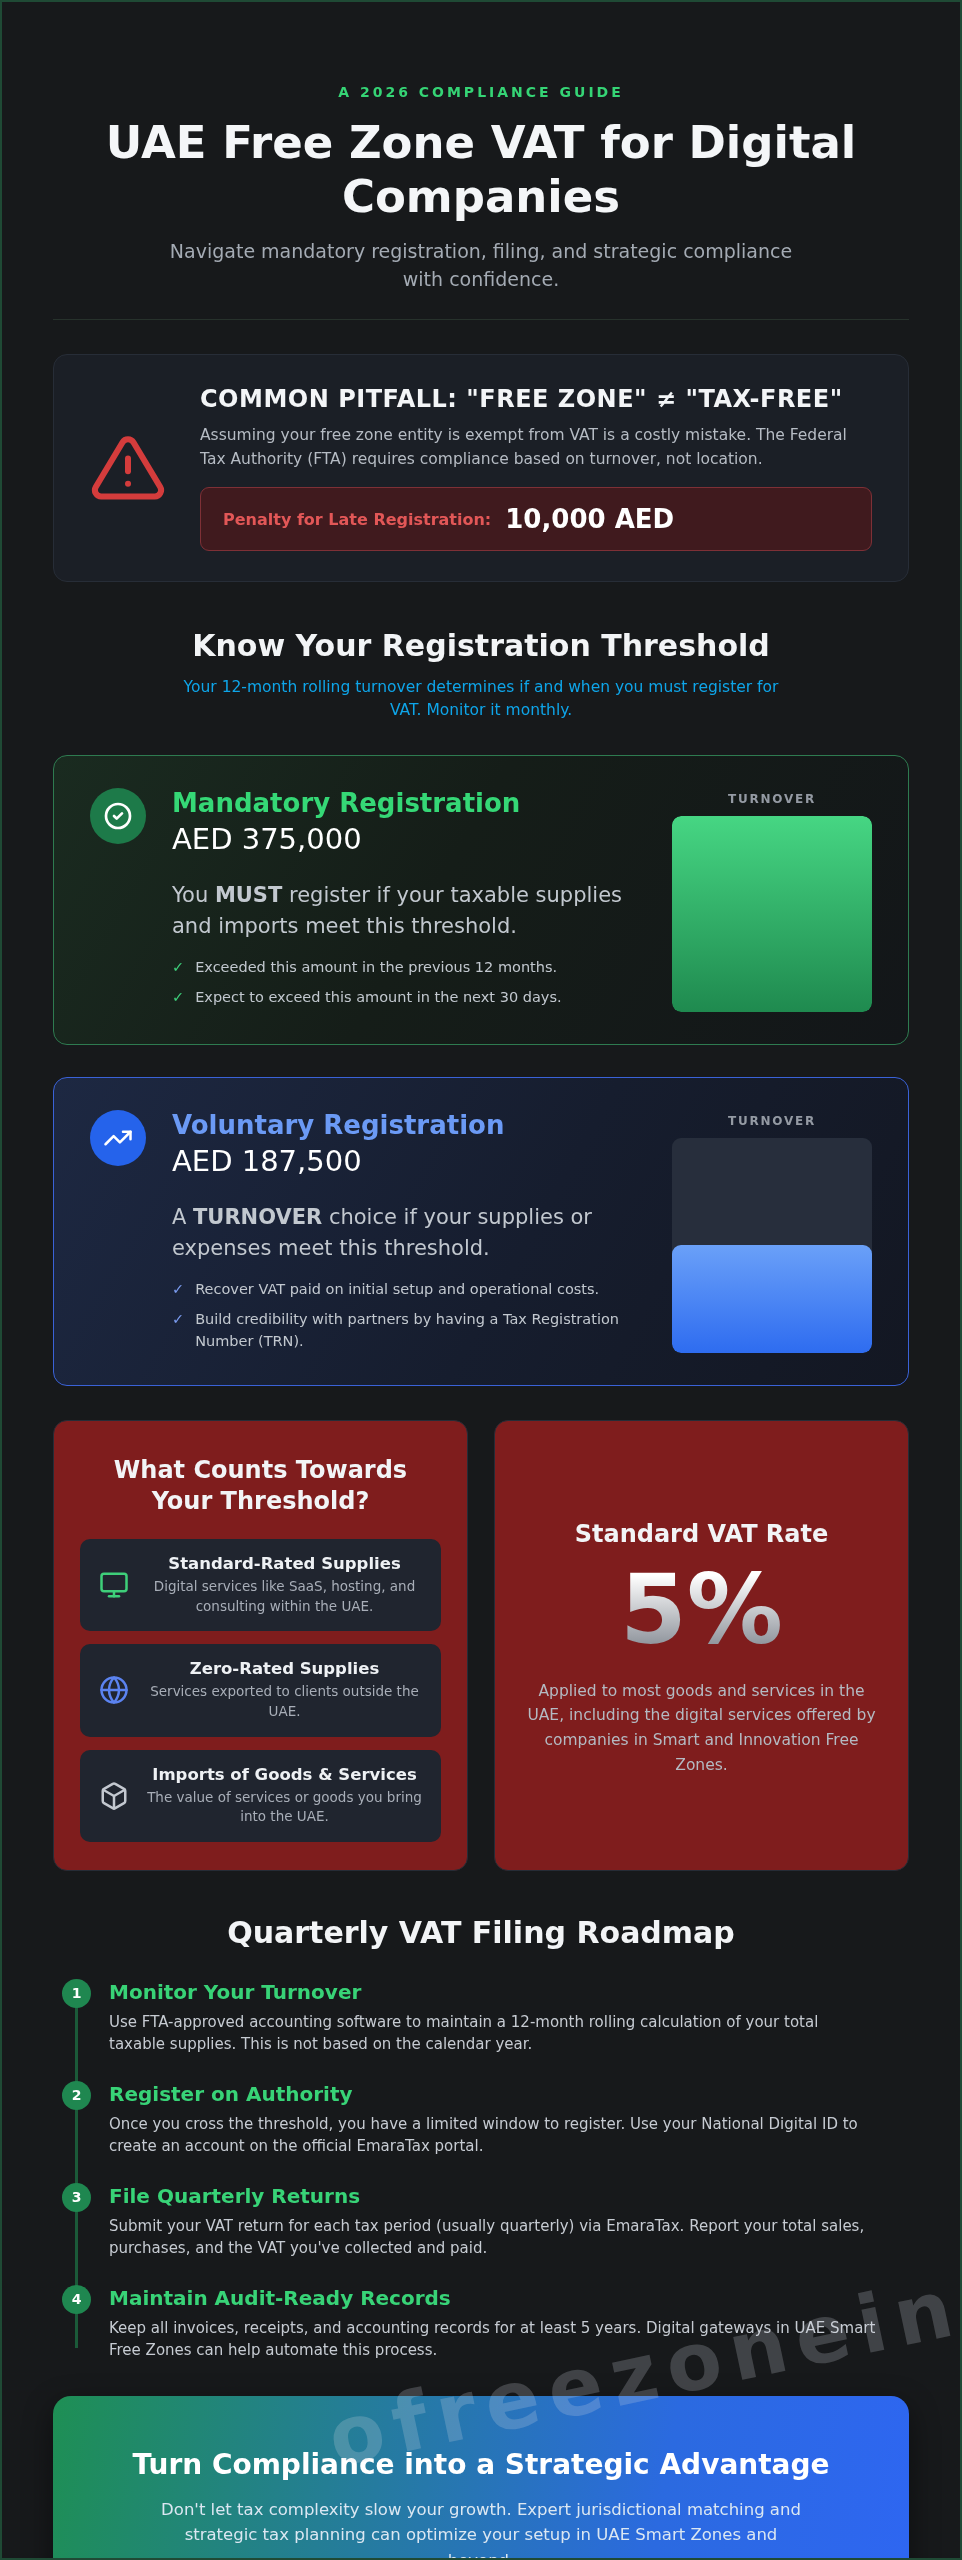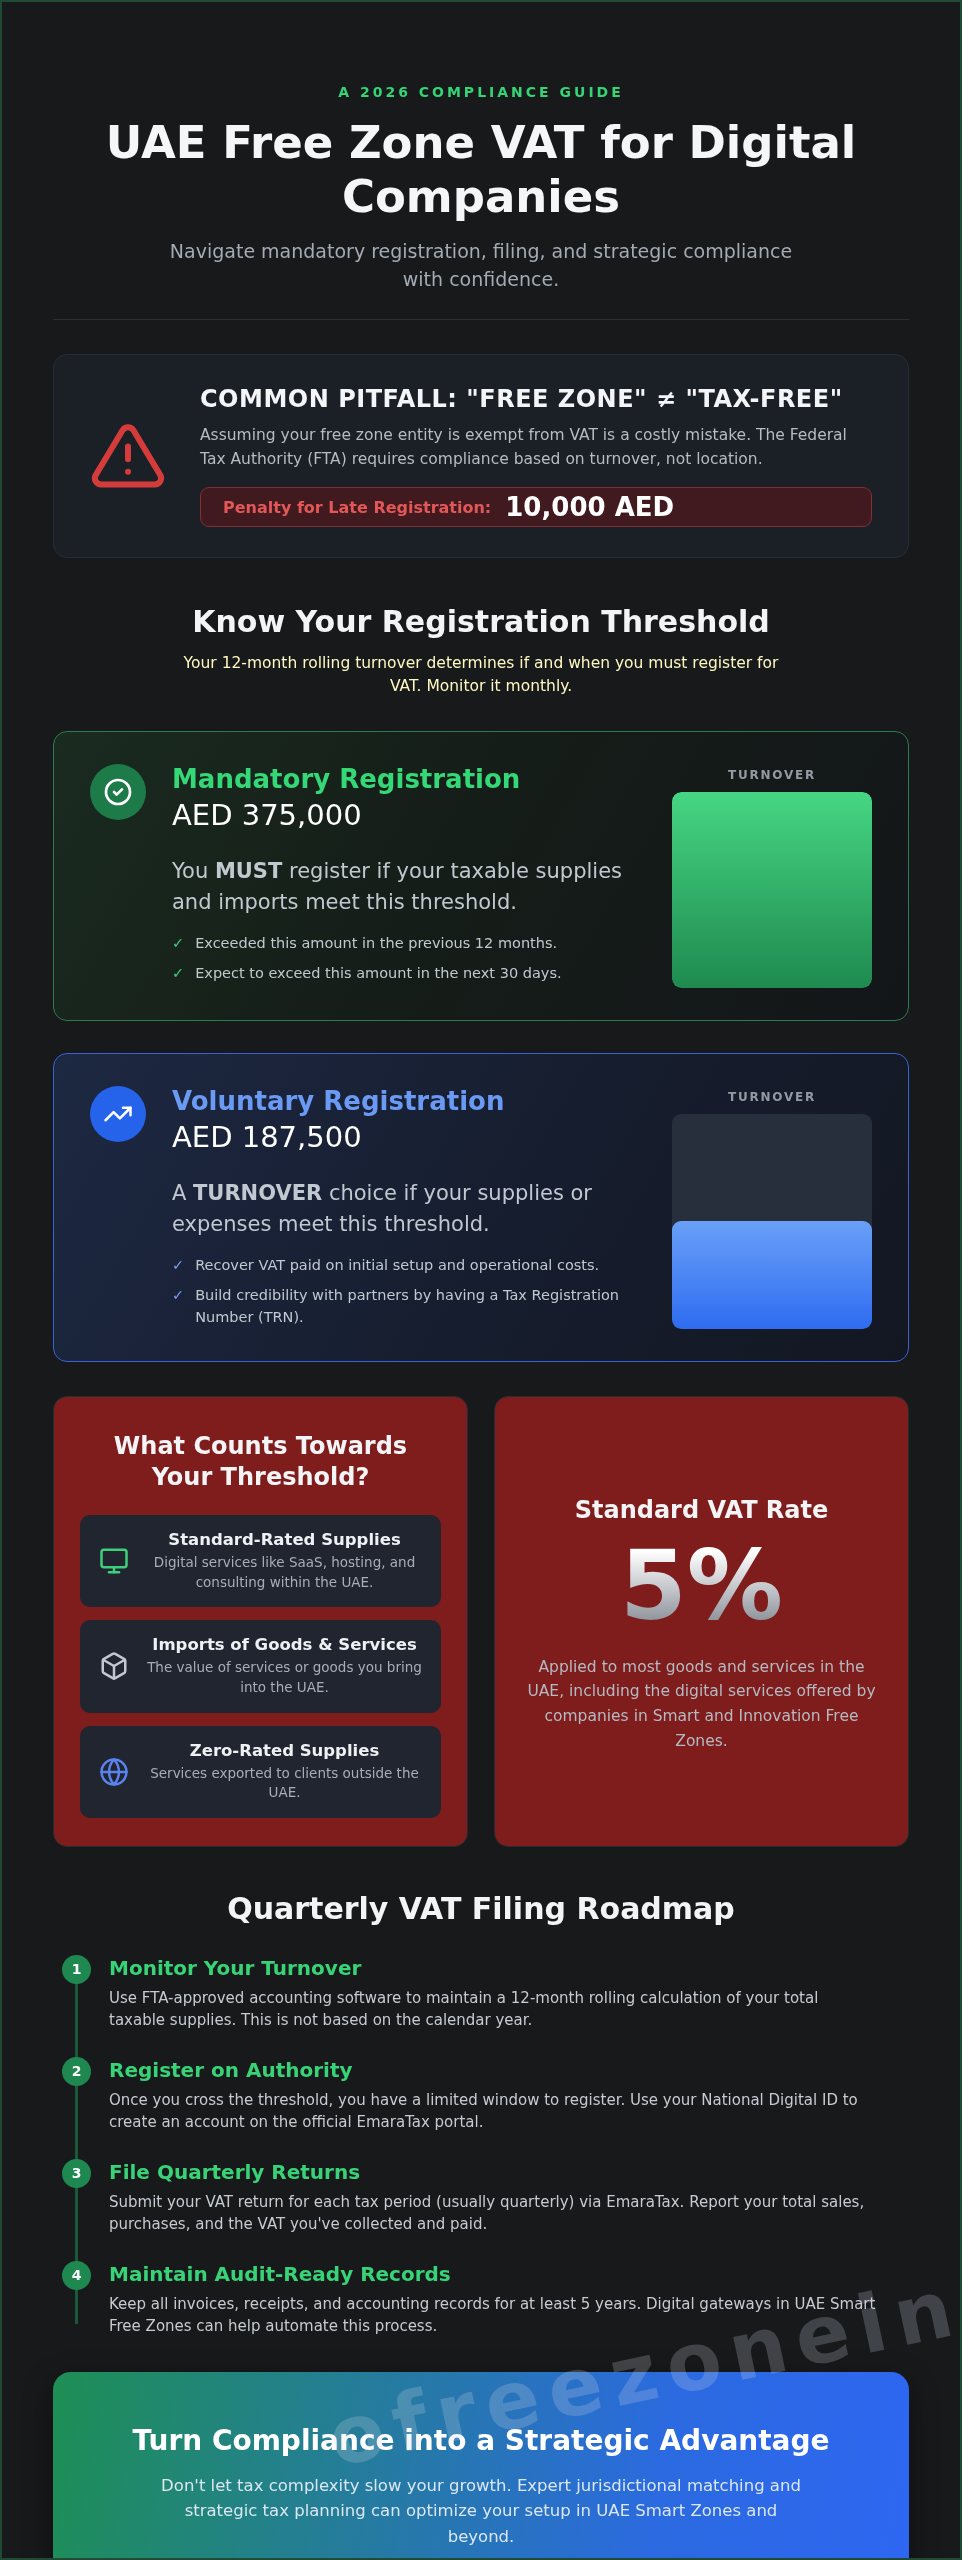--- a/index.html
+++ b/index.html
@@ -25,29 +25,29 @@
   
   .warn-card{
     margin-top:34px;background:#1b1f26;border:1px solid #272d37;border-radius:14px;
     padding:30px 36px;display:flex;align-items:center;gap:34px;
   }
   .warn-icon{flex:0 0 76px;display:flex;align-items:center;justify-content:center;}
   .warn-title{font-size:24px;font-weight:bold;color:#f3f5f7;letter-spacing:.5px;}
   .warn-body{font-size:15.5px;line-height:1.55;color:#b6bcc4;margin-top:10px;}
   .penalty{
     margin-top:16px;background:#401a1e;border:1px solid #7e3036;border-radius:9px;
-    padding:4px 22px;display:flex;align-items:center;gap:14px;
+    padding:16px 22px;display:flex;align-items:center;gap:14px;
   }
   .penalty-label{color:#e25757;font-weight:bold;font-size:16px;}
   .penalty-amount{color:#ffffff;font-weight:bold;font-size:26px;}
 
   
   .section-head{margin-top:46px;text-align:center;}
   .section-head h2{font-size:30px;font-weight:bold;color:#f2f4f6;margin:0;}
-  .section-sub{font-size:15.5px;color:#fef9c3;line-height:1.5;max-width:620px;margin:13px auto 0;}
+  .section-sub{font-size:15.5px;color:#0ea5e9;line-height:1.5;max-width:620px;margin:13px auto 0;}
 
   
   .tcard{margin-top:32px;border-radius:14px;padding:32px 36px;display:flex;gap:26px;}
   .tcard.green{background:linear-gradient(120deg,#1a2b20 0%,#151d18 45%,#131619 100%);border:1px solid #2e7b50;}
   .tcard.blue {background:linear-gradient(120deg,#1d2842 0%,#161d2e 55%,#131722 100%);border:1px solid #3a62d8;}
   .badge-circle{flex:0 0 56px;width:56px;height:56px;border-radius:50%;display:flex;align-items:center;justify-content:center;}
   .badge-circle.green{background:#1d7a49;}
   .badge-circle.blue{background:#2563eb;}
   .tcard-main{flex:1;}
   .tcard-title{font-size:26px;font-weight:bold;}
@@ -229,46 +229,46 @@
             </svg>
           </div>
           <div>
             <div class="ci-title">Standard-Rated Supplies</div>
             <div class="ci-body">Digital services like SaaS, hosting, and consulting within the UAE.</div>
           </div>
         </div>
 
         <div class="count-item">
           <div class="ci-icon">
+            <svg width="30" height="30" viewBox="0 0 24 24" fill="none" stroke="#5b83f0" stroke-width="2" stroke-linecap="round" stroke-linejoin="round">
+              <circle cx="12" cy="12" r="10"></circle>
+              <line x1="2" y1="12" x2="22" y2="12"></line>
+              <path d="M12 2a15.3 15.3 0 0 1 4 10 15.3 15.3 0 0 1-4 10 15.3 15.3 0 0 1-4-10 15.3 15.3 0 0 1 4-10z"></path>
+            </svg>
+          </div>
+          <div>
+            <div class="ci-title">Zero-Rated Supplies</div>
+            <div class="ci-body">Services exported to clients outside the UAE.</div>
+          </div>
+        </div>
+
+        <div class="count-item">
+          <div class="ci-icon">
             <svg width="30" height="30" viewBox="0 0 24 24" fill="none" stroke="#c3c8d0" stroke-width="2" stroke-linecap="round" stroke-linejoin="round">
               <path d="M21 8a2 2 0 0 0-1-1.73l-7-4a2 2 0 0 0-2 0l-7 4A2 2 0 0 0 3 8v8a2 2 0 0 0 1 1.73l7 4a2 2 0 0 0 2 0l7-4A2 2 0 0 0 21 16Z"></path>
               <path d="M3.3 7 12 12l8.7-5"></path>
               <line x1="12" y1="22" x2="12" y2="12"></line>
             </svg>
           </div>
           <div>
             <div class="ci-title">Imports of Goods &amp; Services</div>
             <div class="ci-body">The value of services or goods you bring into the UAE.</div>
           </div>
         </div>
 
-        <div class="count-item">
-          <div class="ci-icon">
-            <svg width="30" height="30" viewBox="0 0 24 24" fill="none" stroke="#5b83f0" stroke-width="2" stroke-linecap="round" stroke-linejoin="round">
-              <circle cx="12" cy="12" r="10"></circle>
-              <line x1="2" y1="12" x2="22" y2="12"></line>
-              <path d="M12 2a15.3 15.3 0 0 1 4 10 15.3 15.3 0 0 1-4 10 15.3 15.3 0 0 1-4-10 15.3 15.3 0 0 1 4-10z"></path>
-            </svg>
-          </div>
-          <div>
-            <div class="ci-title">Zero-Rated Supplies</div>
-            <div class="ci-body">Services exported to clients outside the UAE.</div>
-          </div>
-        </div>
-
       </div>
     </section>
 
     <section class="info-card rate-card">
       <h3>Standard VAT Rate</h3>
       <div class="rate-value">5%</div>
       <p class="rate-body">Applied to most goods and services in the UAE, including the digital services offered by companies in Smart and Innovation Free Zones.</p>
     </section>
 
   </div>

